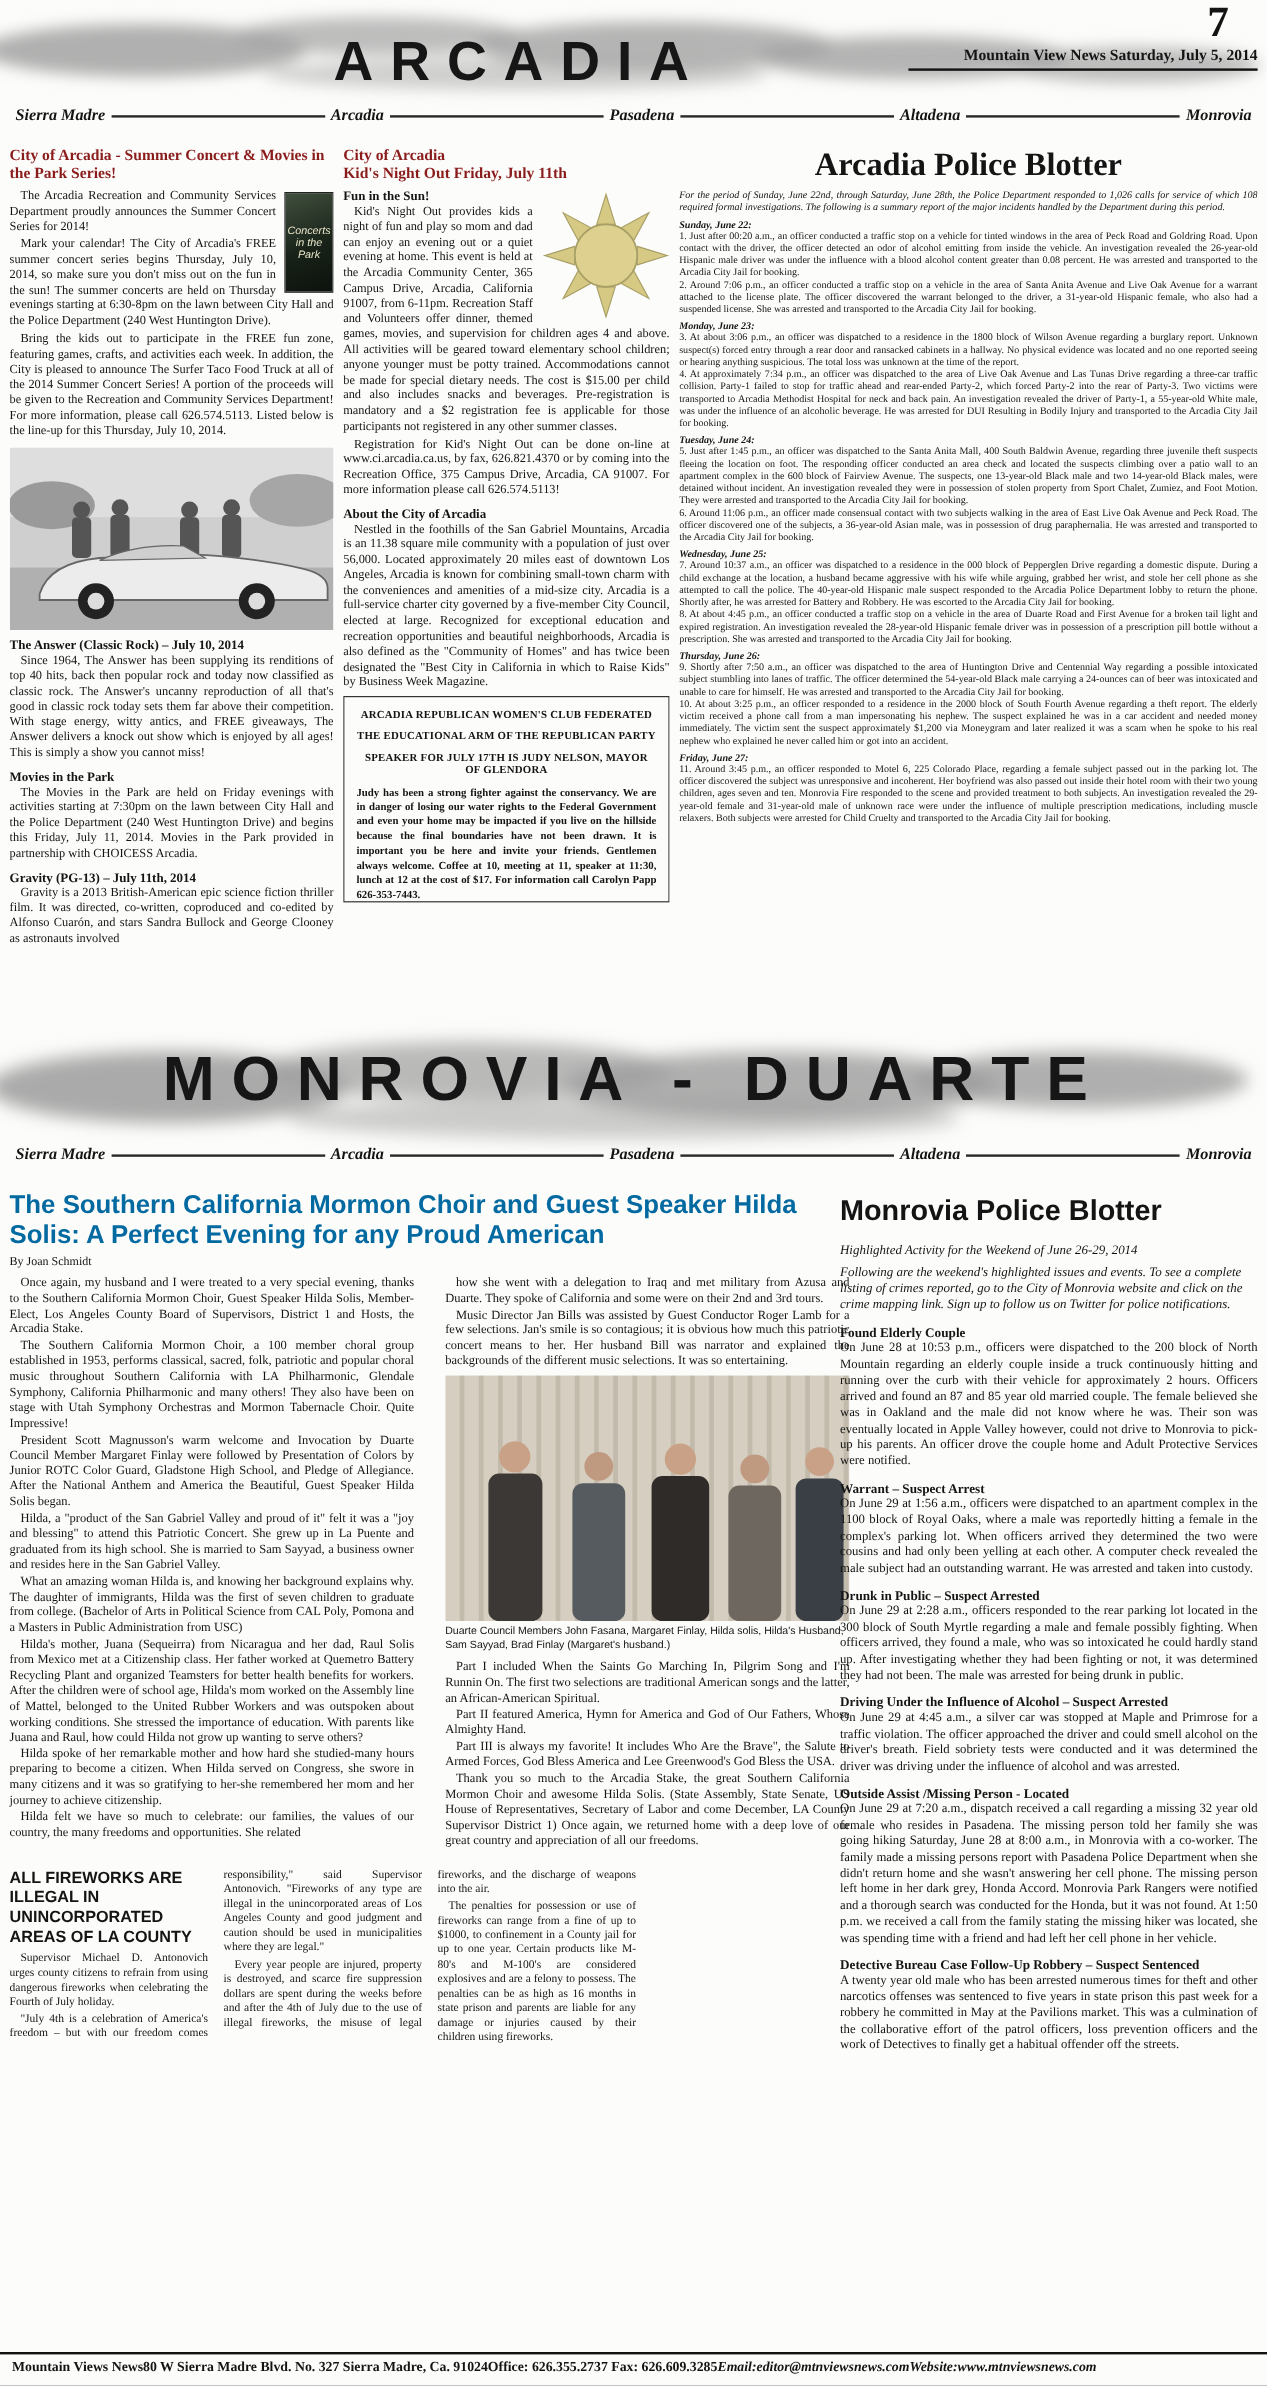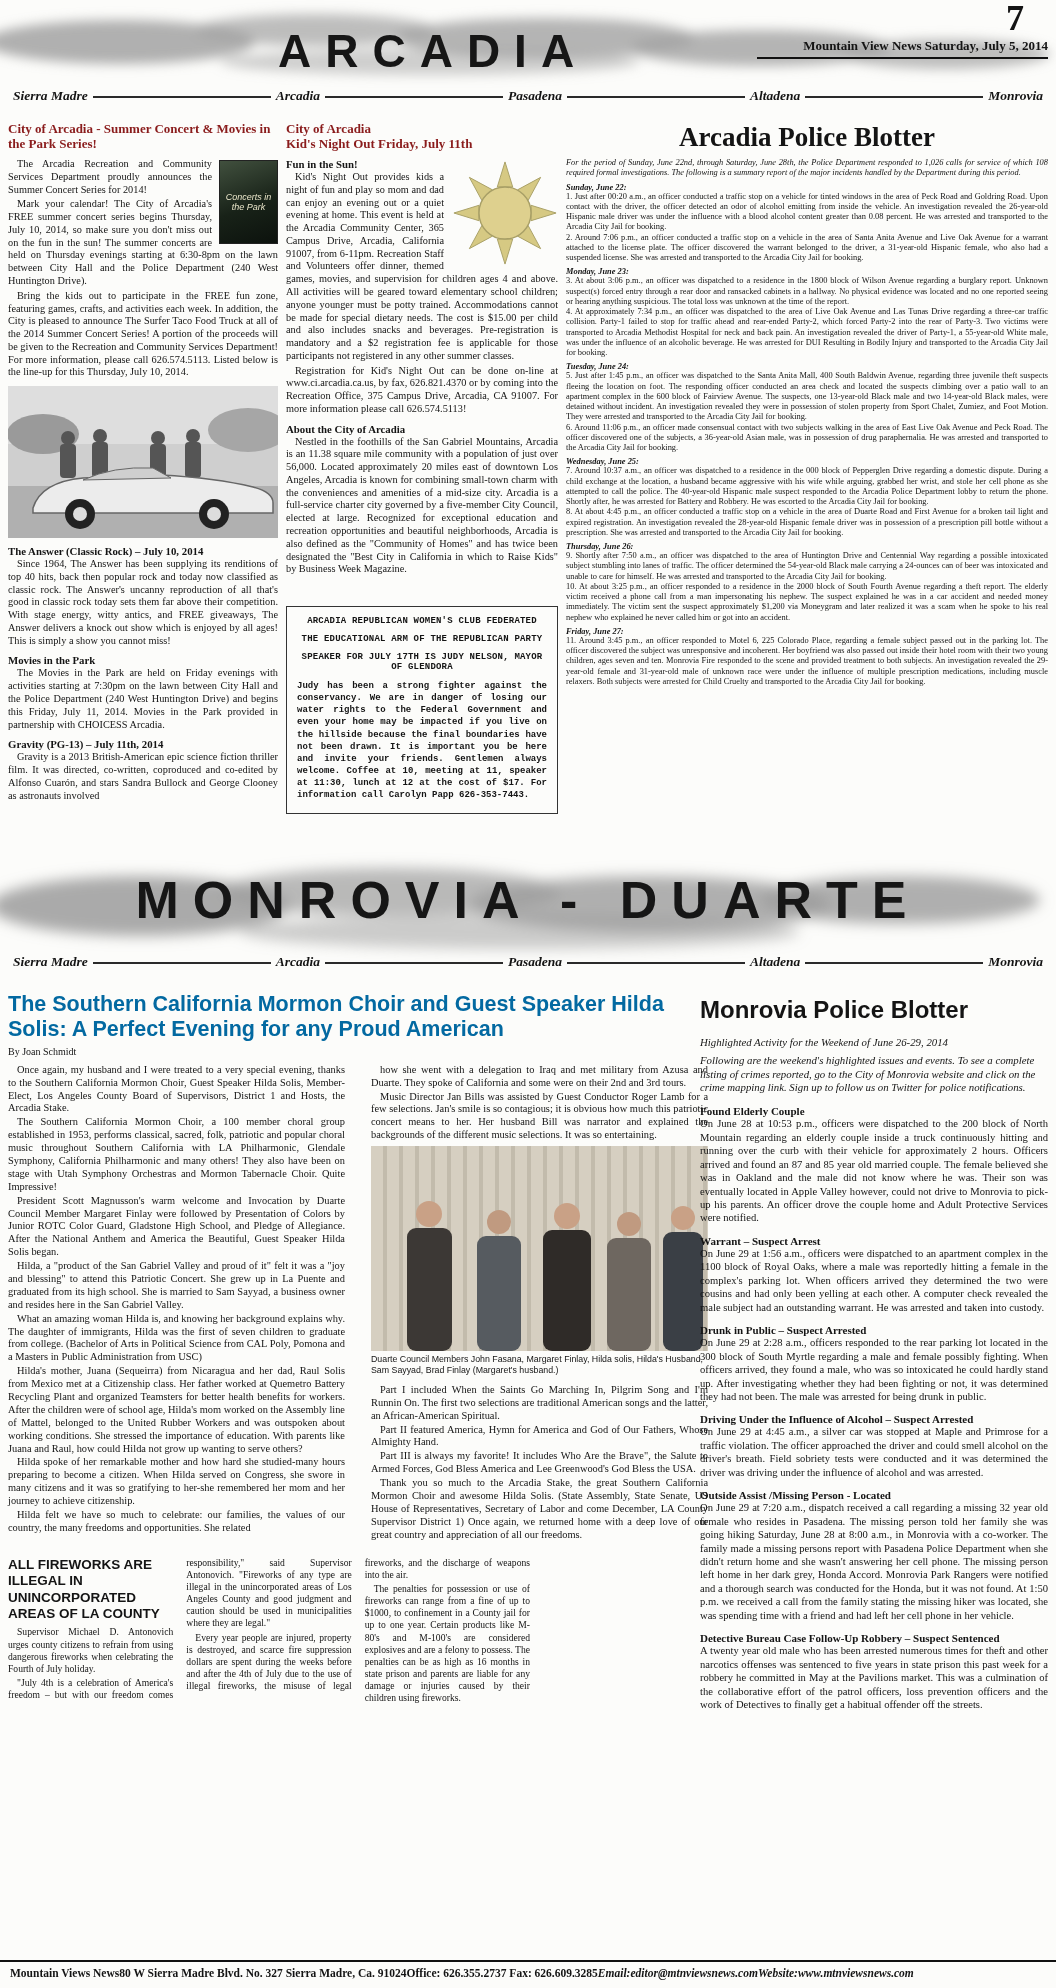--- a/index.html
+++ b/index.html
@@ -26,32 +26,32 @@
 
   
   .top-grid { display:grid; grid-template-columns:270px 272px 482px; column-gap:8px;
               padding:8px 8px 0 8px; height:726px; overflow:hidden; }
   .col { overflow:hidden; }
   .art-head { font-size:13px; font-weight:bold; color:#8a1c1c; line-height:1.12; margin-bottom:7px; }
   .hl-line { display:block; }
   .body-txt p, .body-p { font-size:10.3px; line-height:1.24; text-align:justify; text-indent:9px; margin-bottom:2px; }
   .subhead { font-size:10.8px; font-weight:bold; margin-top:7px; margin-bottom:1px; }
 
-  .poster { float:right; width:59px; height:84px; margin:2px 0 4px 7px;
+  .poster { float:right; width:41px; height:84px; margin:2px 0 4px 7px;
             background:linear-gradient(160deg,#41503e,#182218 55%,#0c120d);
             color:#e9e5c9; font-family:"Liberation Sans",sans-serif; font-size:9px; font-style:italic;
             text-align:center; display:flex; align-items:center; justify-content:center;
             border:1px solid #222; padding:3px; }
   .car-photo { width:100%; height:152px; margin:7px 0 5px; position:relative; overflow:hidden; }
   .car-photo svg { display:block; width:100%; height:100%; }
 
   .sun-wrap { float:right; width:106px; height:106px; margin:2px 0 6px 8px; }
   .sun-wrap svg { width:100%; height:100%; }
 
-  .gop-box { border:1px solid #333; margin-top:30px; padding:9px 10px 12px; font-family:Liberation Mono, monospace; }
+  .gop-box { border:1px solid #333; margin-top:4px; padding:9px 10px 0; font-family:Liberation Serif, serif; }
   .gop-line { text-align:center; font-size:9px; font-weight:bold; margin-bottom:8px; letter-spacing:.2px; }
   .gop-body { font-size:9px; font-weight:bold; line-height:1.35; text-align:justify; }
 
   
   .blotter-title { font-size:27px; font-weight:bold; text-align:center; margin-bottom:5px; }
   .blotter-intro { font-size:8.4px; font-style:italic; line-height:1.22; margin-bottom:4px; text-align:justify; }
   .blot-day { font-size:8.4px; font-weight:bold; font-style:italic; margin-top:4px; }
   .blot-entry { font-size:8.4px; line-height:1.22; text-align:justify; }
 
   

